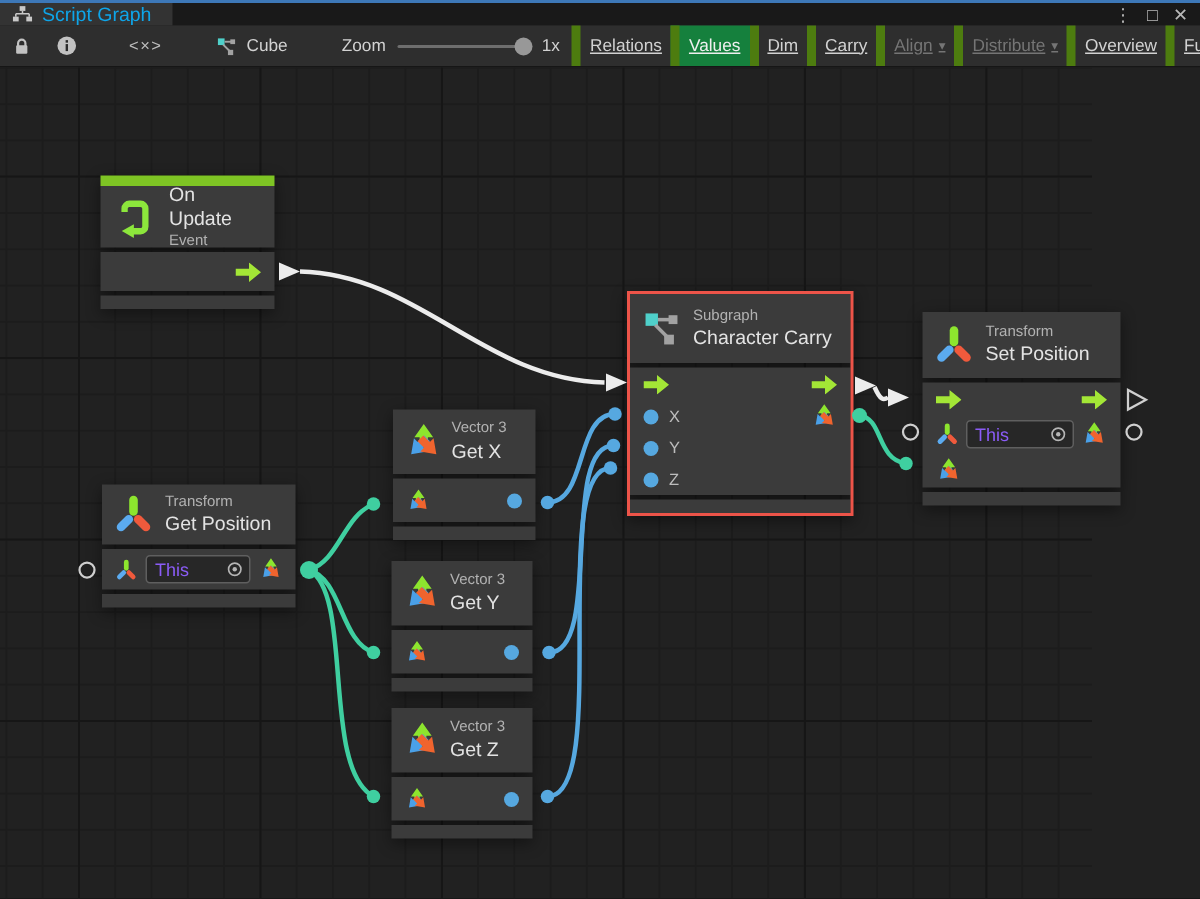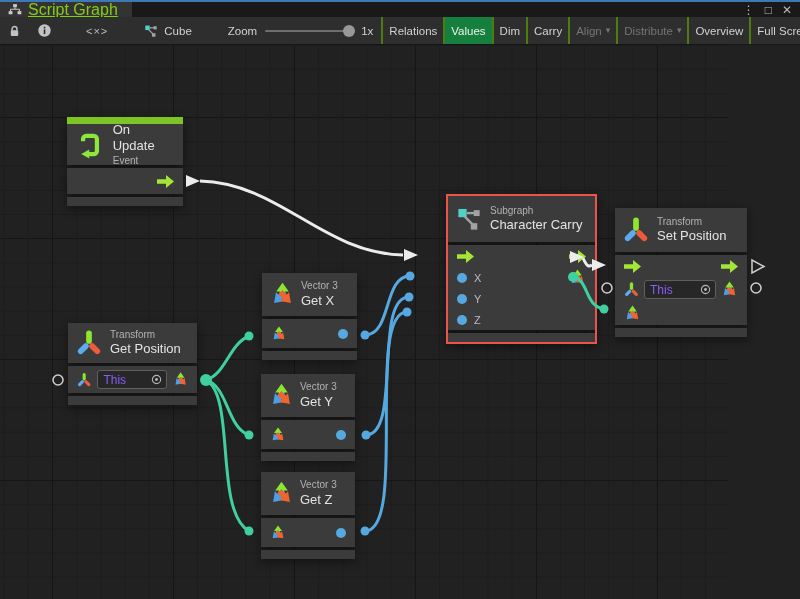--- a/index.html
+++ b/index.html
@@ -3,52 +3,52 @@
 <meta charset="utf-8">
 <style>
   html,body{margin:0;padding:0;background:#111;}
   .app{position:relative;width:800px;height:599px;overflow:hidden;
        font-family:"Liberation Sans","DejaVu Sans",sans-serif;
        background:#212121;user-select:none;}
   
   .titlebar{position:absolute;left:0;top:0;width:800px;height:17px;background:#191919;
             border-top:2px solid #3d78b8;box-sizing:border-box;display:flex;align-items:stretch;}
   .tab{display:flex;align-items:center;gap:6px;background:#333333;padding:0 14px 0 8px;
-       color:#84cc16;font-size:16px;text-decoration:underline;}
+       color:#0ea5e9;font-size:13px;}
   .win-controls{margin-left:auto;display:flex;align-items:center;gap:10px;padding-right:8px;
                 color:#b8b8b8;font-size:12px;}
   .win-controls .glyph{line-height:1;cursor:default;}
   
   .toolbar{position:absolute;left:0;top:17px;width:800px;height:28px;background:#2e2e2e;
            border-bottom:1px solid #161616;box-sizing:border-box;display:flex;align-items:stretch;
            color:#d2d2d2;font-size:11.5px;white-space:nowrap;}
   .tb-cell{display:flex;align-items:center;justify-content:center;padding:0 8px;}
   .tb-sep{width:1px;background:#1e1e1e;}
   .tb-code{color:#bdbdbd;font-size:11px;letter-spacing:1px;padding:0 26px;}
   .tb-target{gap:6px;padding:0 10px;text-align:right;}
   .tb-zoom{gap:8px;margin-left:18px;}
   .zoom-track{position:relative;width:88px;height:2px;background:#6e6e6e;border-radius:1px;}
   .zoom-handle{position:absolute;right:-2px;top:-5px;width:12px;height:12px;border-radius:50%;background:#989898;}
   .tb-buttons{margin-left:auto;display:flex;align-items:stretch;}
-  .tb-btn{display:flex;align-items:center;gap:4px;padding:0 6px;border-left:2px solid #4d7c0f;cursor:default;}
+  .tb-btn{display:flex;align-items:center;gap:4px;padding:0 6px;border-left:6px solid #4d7c0f;cursor:default;text-decoration:underline;}
   .tb-btn.active{background:#15803d;color:#efefef;}
   .tb-btn.disabled{color:#757575;}
   .caret{font-size:9px;line-height:1;}
   
   .graph{position:absolute;left:0;top:45px;width:728px;height:554px;background:#212121;
     background-image:
       linear-gradient(#161616 1px,transparent 1px),
       linear-gradient(90deg,#161616 1px,transparent 1px),
       linear-gradient(#1c1c1c 1px,transparent 1px),
       linear-gradient(90deg,#1c1c1c 1px,transparent 1px);
     background-size:121px 121px,121px 121px,24.2px 24.2px,24.2px 24.2px;
     background-position:52px 72px,52px 72px,3.6px 23.8px,3.6px 23.8px;}
   
   .node{position:absolute;filter:drop-shadow(0 3px 5px rgba(0,0,0,.45));}
-  .node.selected{outline:2px solid #ed5449;outline-offset:0px;margin-left:28px;}
+  .node.selected{outline:2px solid #ed5449;outline-offset:0px;}
   .n-bar{height:7px;background:#7ec424;}
   .n-head{background:#3b3b3b;display:flex;align-items:center;gap:8px;padding:0 8px;margin-bottom:3px;}
   .n-body{background:#3b3b3b;margin-bottom:3px;}
   .n-foot{background:#3b3b3b;height:9px;}
   .n-titlecol{display:flex;flex-direction:column;justify-content:center;line-height:1.25;}
   .n-type{font-size:10px;color:#b2b2b2;}
   .n-title{font-size:13px;color:#e3e3e3;}
   .row{display:flex;align-items:center;gap:7px;padding:0 9px;}
   .port-label{font-size:11px;color:#bdbdbd;}
   .blue-dot{width:10px;height:10px;border-radius:50%;background:#56a8e0;flex:0 0 auto;}

